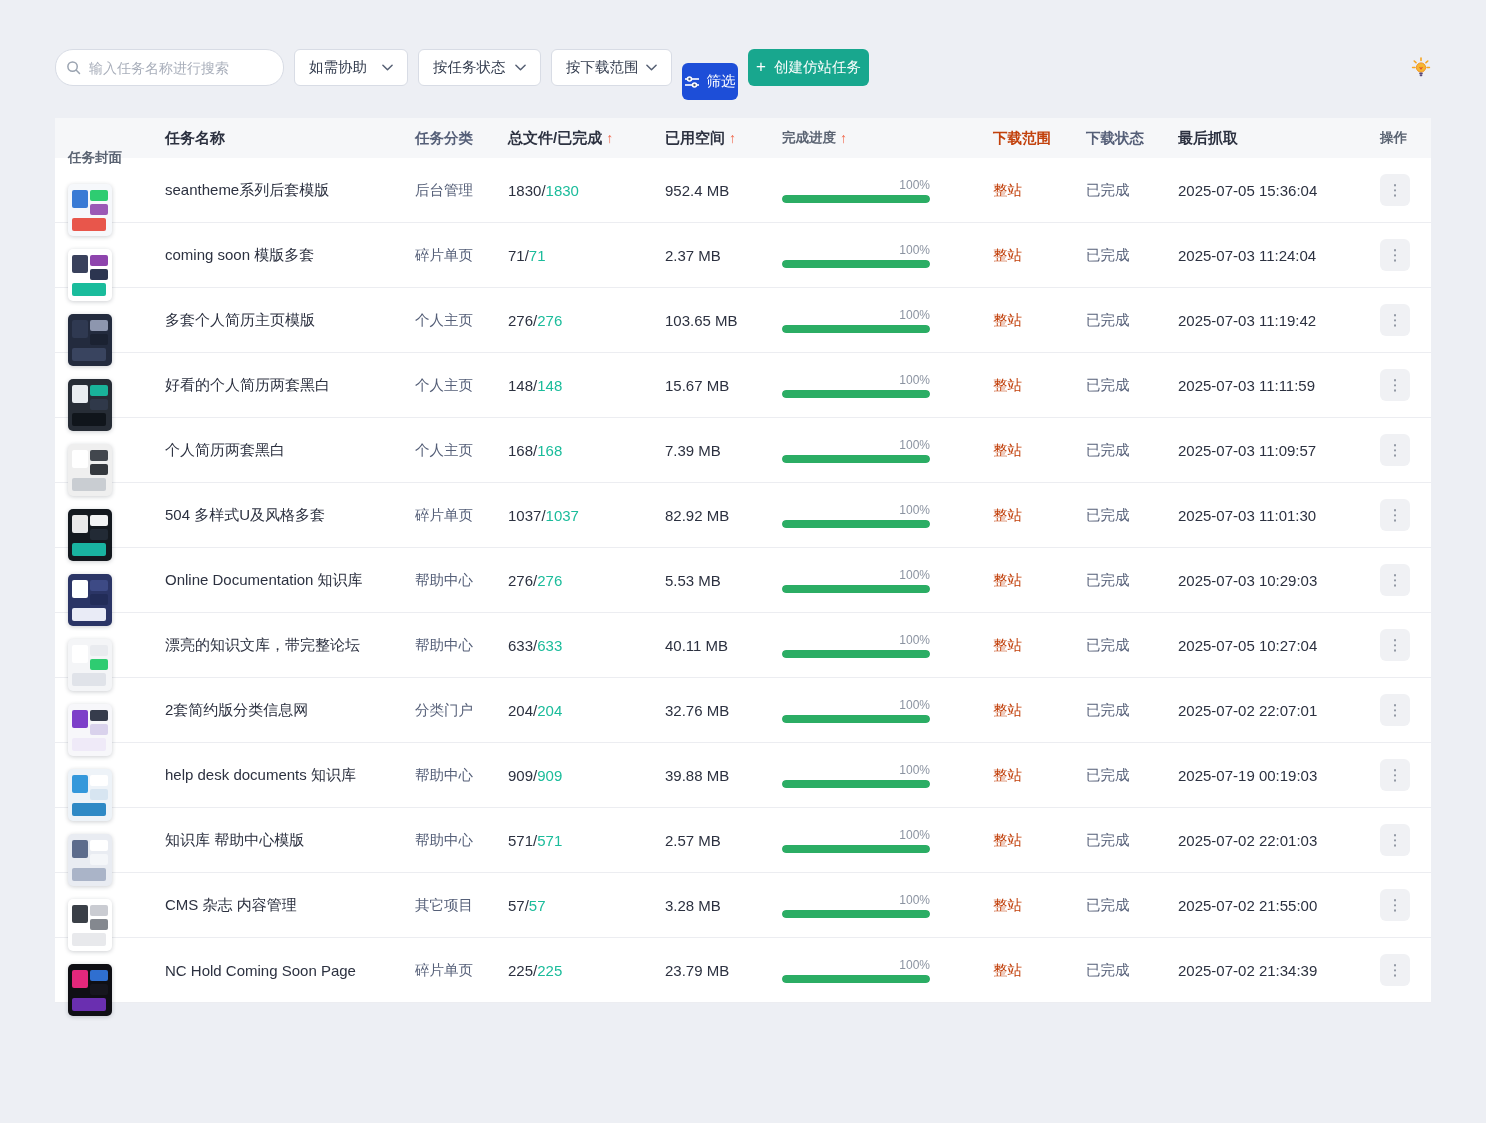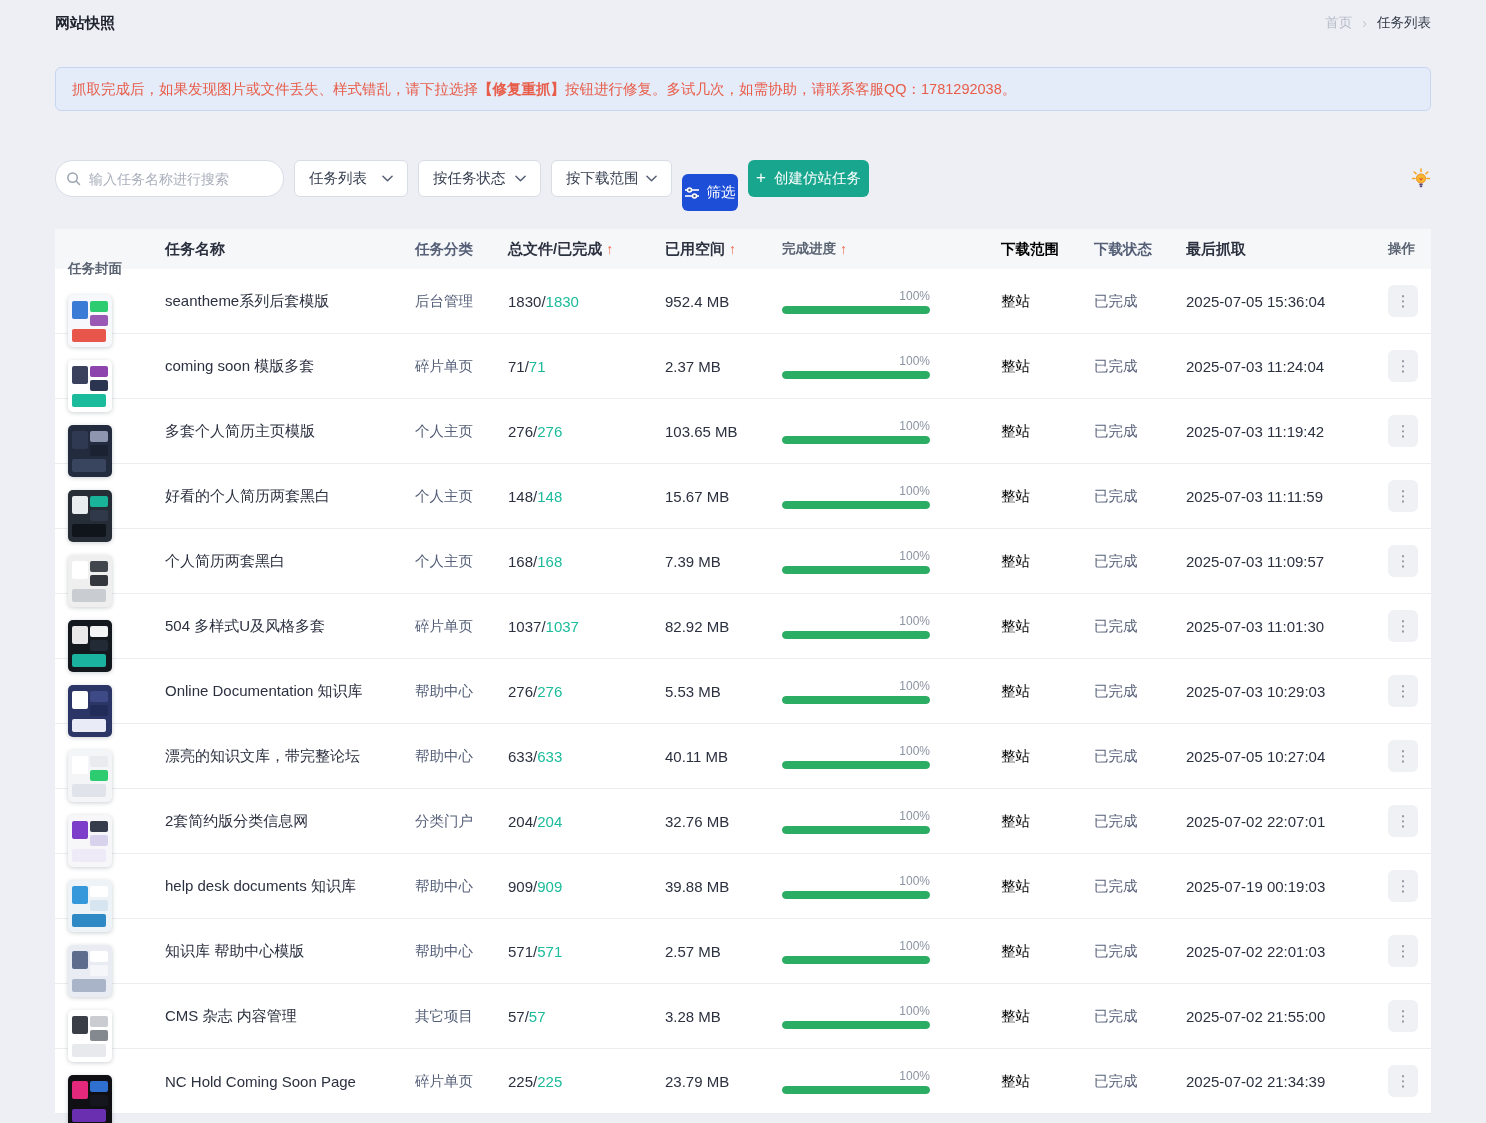--- a/index.html
+++ b/index.html
@@ -60,21 +60,21 @@
   .thead .hcol { display:flex; align-items:center; gap:4px; }
   .thead .arrow { color:#f0674b; font-weight:700; font-size:14px; }
   .trow { display:flex; align-items:center; height:65px; border-bottom:1px solid #ecedf1; }
 
   .col-thumb   { width:110px; padding-left:13px; flex:0 0 auto;margin-top:39px; }
   .col-name    { width:250px; flex:0 0 auto; font-size:15px; color:#2c3140; }
   .col-cat     { width:93px;  flex:0 0 auto; font-size:14.5px; color:#555f78; }
   .col-files   { width:157px; flex:0 0 auto; font-size:15px; color:#2c3140; }
   .col-space   { width:117px; flex:0 0 auto; font-size:15px; color:#2c3140; }
   .col-progress{ width:211px; flex:0 0 auto; }
-  .col-range   { width:93px;  flex:0 0 auto; font-size:14.5px; color:#000000;margin-left:8px; }
+  .col-range   { width:93px;  flex:0 0 auto; font-size:14.5px; color:#c2410c; }
   .col-status  { width:92px;  flex:0 0 auto; font-size:14.5px; color:#555f78; }
   .col-time    { width:198px; flex:0 0 auto; font-size:15px; color:#2c3140; }
   .col-action  { flex:1 1 auto; padding-left:4px; }
 
   .col-files .done { color:#1bbc9b; }
 
   .progress { width:148px; }
   .plabel { text-align:right; font-size:12px; color:#8b93a1; margin-bottom:3px; }
   .pbar { height:8px; background:#ebedf0; border-radius:4px; overflow:hidden; }
   .pfill { height:100%; background:#2bad64; border-radius:4px; }
@@ -96,43 +96,34 @@
   }
 
   
   .icon-chevron { width:11px; height:7px; }
 </style>
 </head>
 <body>
 
 <div class="page">
 
-  <div class="topbar">
-    <div class="page-title">网站快照</div>
-    <div class="breadcrumb">
-      <span class="home">首页</span>
-      <span class="sep">›</span>
-      <span class="current">任务列表</span>
-    </div>
-  </div>
-
-
-  <div class="banner repair" id="banner-repair"><span>抓取完成后，如果发现图片或文件丢失、样式错乱，请下拉选择</span><span class="bold">【修复重抓】</span><span>按钮进行修复。多试几次，如需协助，请联系客服QQ：1781292038。</span></div>
+
+
 
   <div class="toolbar">
     <div class="search">
       <svg class="search-icon" width="15" height="15" viewBox="0 0 16 16" fill="none">
         <circle cx="7" cy="7" r="5" stroke="#9aa3b0" stroke-width="1.6"></circle>
         <line x1="11" y1="11" x2="14.4" y2="14.4" stroke="#9aa3b0" stroke-width="1.6" stroke-linecap="round"></line>
       </svg>
       <input type="text" placeholder="输入任务名称进行搜索" style="">
     </div>
 
     <div class="dropdown dd1">
-      <span>任务列表</span>
+      <span>如需协助</span>
       <svg class="icon-chevron" viewBox="0 0 12 7" fill="none">
         <path d="M1 1l5 5 5-5" stroke="#555f73" stroke-width="1.6" stroke-linecap="round" stroke-linejoin="round"></path>
       </svg>
     </div>
     <div class="dropdown dd2">
       <span>按任务状态</span>
       <svg class="icon-chevron" viewBox="0 0 12 7" fill="none">
         <path d="M1 1l5 5 5-5" stroke="#555f73" stroke-width="1.6" stroke-linecap="round" stroke-linejoin="round"></path>
       </svg>
     </div>

